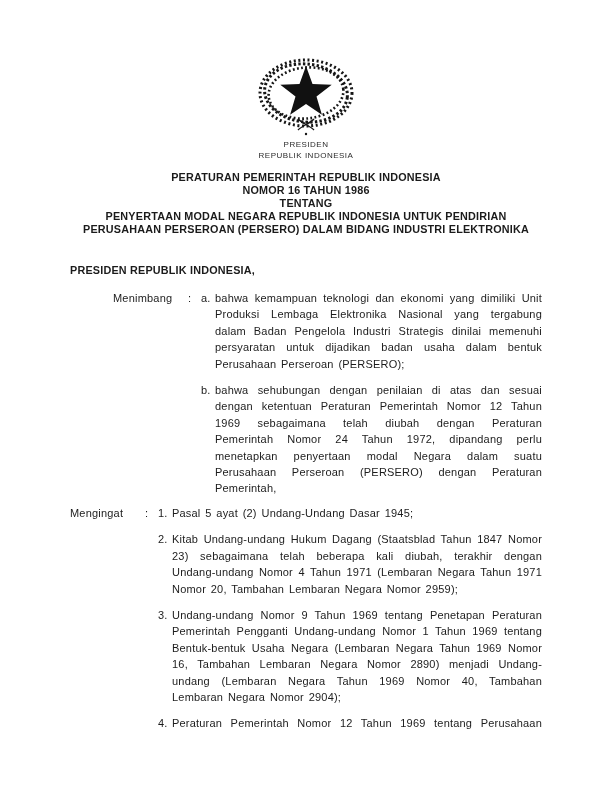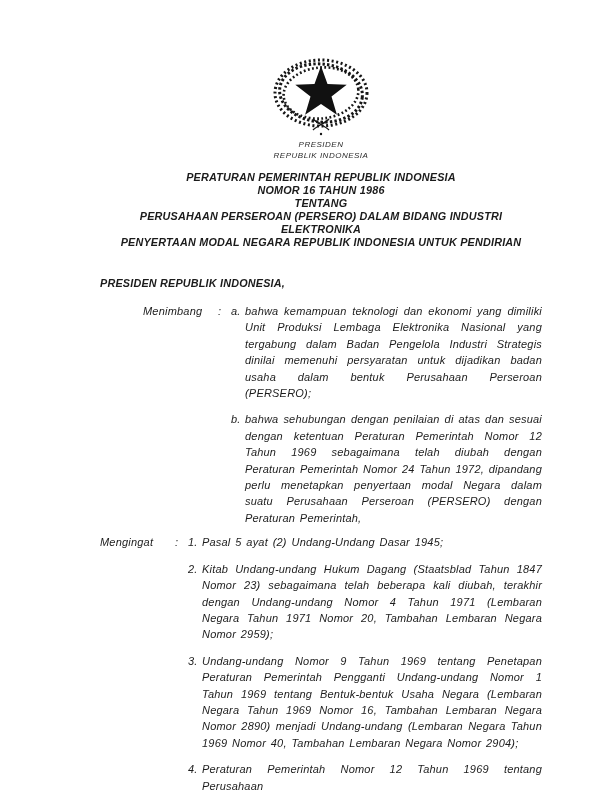--- a/index.html
+++ b/index.html
@@ -6,22 +6,21 @@
   html, body { background:#ffffff; }
   body {
     width:612px; height:792px; overflow:hidden;
     font-family:"Liberation Sans","DejaVu Sans",sans-serif;
   }
   .page {
     position:relative;
     width:612px; height:792px;
     background:#ffffff;
     color:#1c1c1c;
-    padding:57px 70px 0 100px;
-    font-style:italic;
+    padding:57px 70px 0 70px;
   }
   .seal-wrap { text-align:center; }
   .seal { display:block; margin:0 auto; width:100px; height:82px; }
   .agency-line {
     text-align:center;
     font-size:8px; line-height:11px; letter-spacing:.5px;
     color:#2b2b2b;
   }
   .title-block {
     margin-top:10px;
@@ -74,22 +73,22 @@
       </g>
     </svg>
     <div class="agency-line">PRESIDEN</div>
     <div class="agency-line">REPUBLIK INDONESIA</div>
   </div>
 
   <div class="title-block">
     <div>PERATURAN PEMERINTAH REPUBLIK INDONESIA</div>
     <div>NOMOR 16 TAHUN 1986</div>
     <div>TENTANG</div>
+    <div>PENYERTAAN MODAL NEGARA REPUBLIK INDONESIA UNTUK PENDIRIAN</div>
     <div>PERUSAHAAN PERSEROAN (PERSERO) DALAM BIDANG INDUSTRI ELEKTRONIKA</div>
-    <div>PENYERTAAN MODAL NEGARA REPUBLIK INDONESIA UNTUK PENDIRIAN</div>
   </div>
 
   <div class="salutation">PRESIDEN REPUBLIK INDONESIA,</div>
 
   <div class="clause clause-menimbang">
     <div class="clause-label">Menimbang</div>
     <div class="clause-colon">:</div>
     <div class="clause-items">
       <div class="item">
         <span class="item-marker">a.</span>

